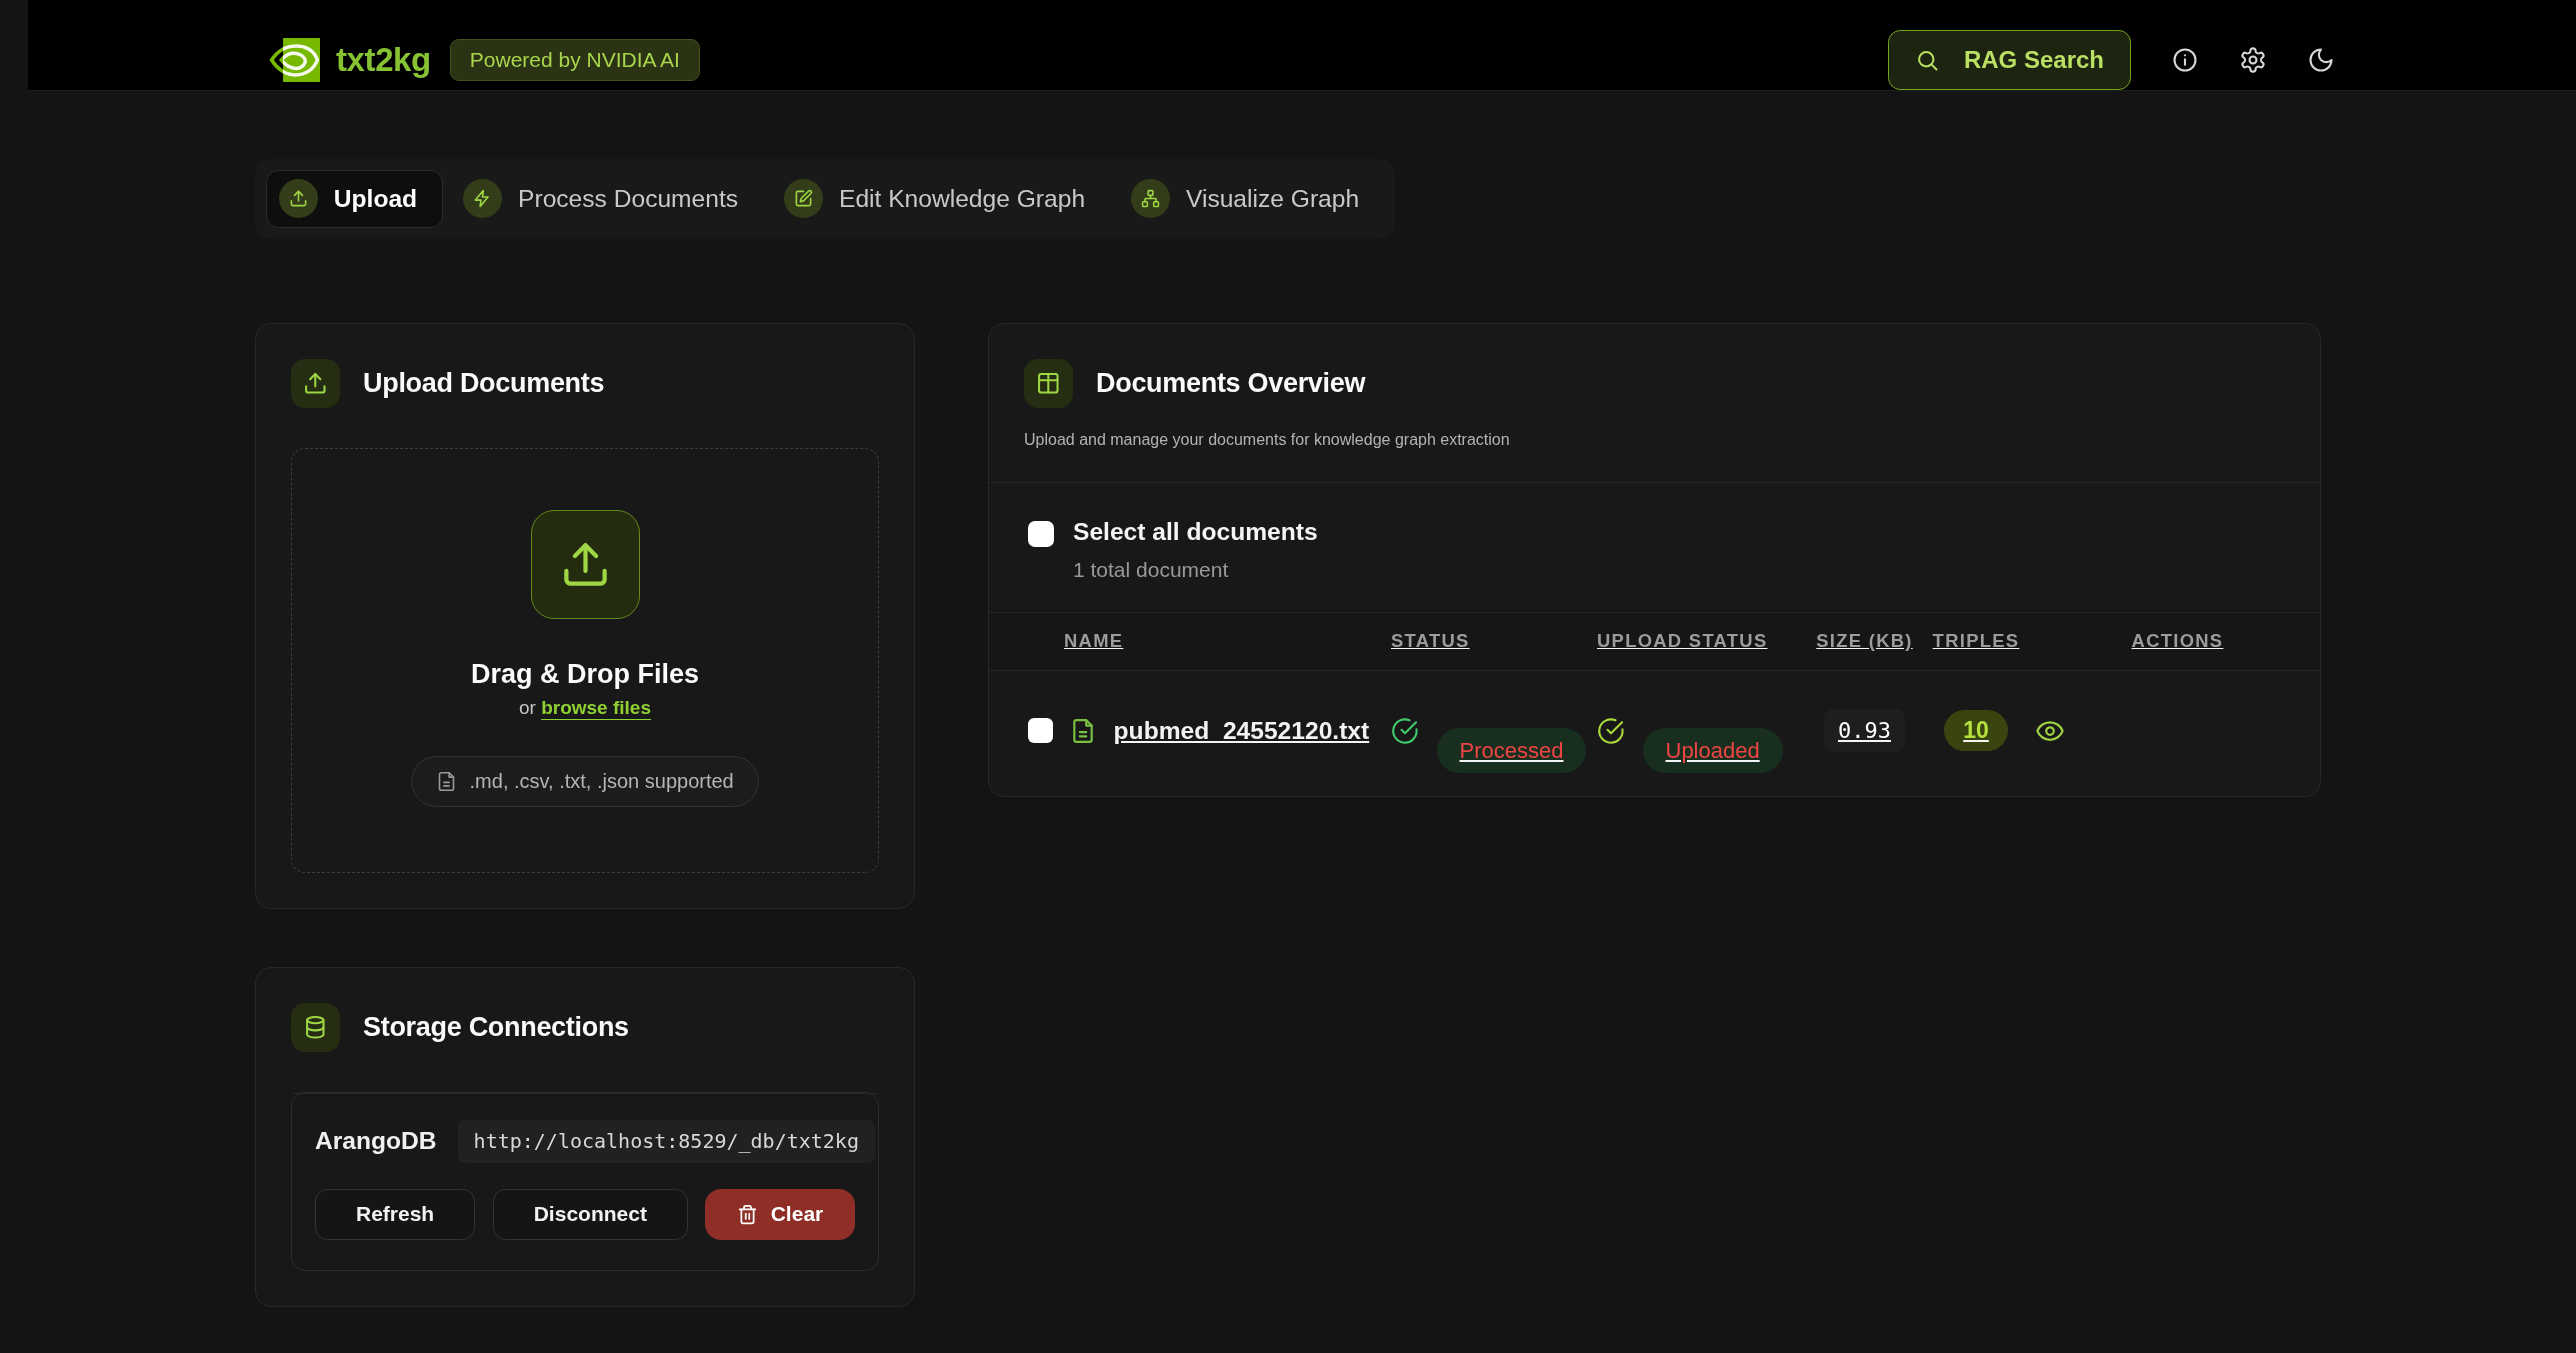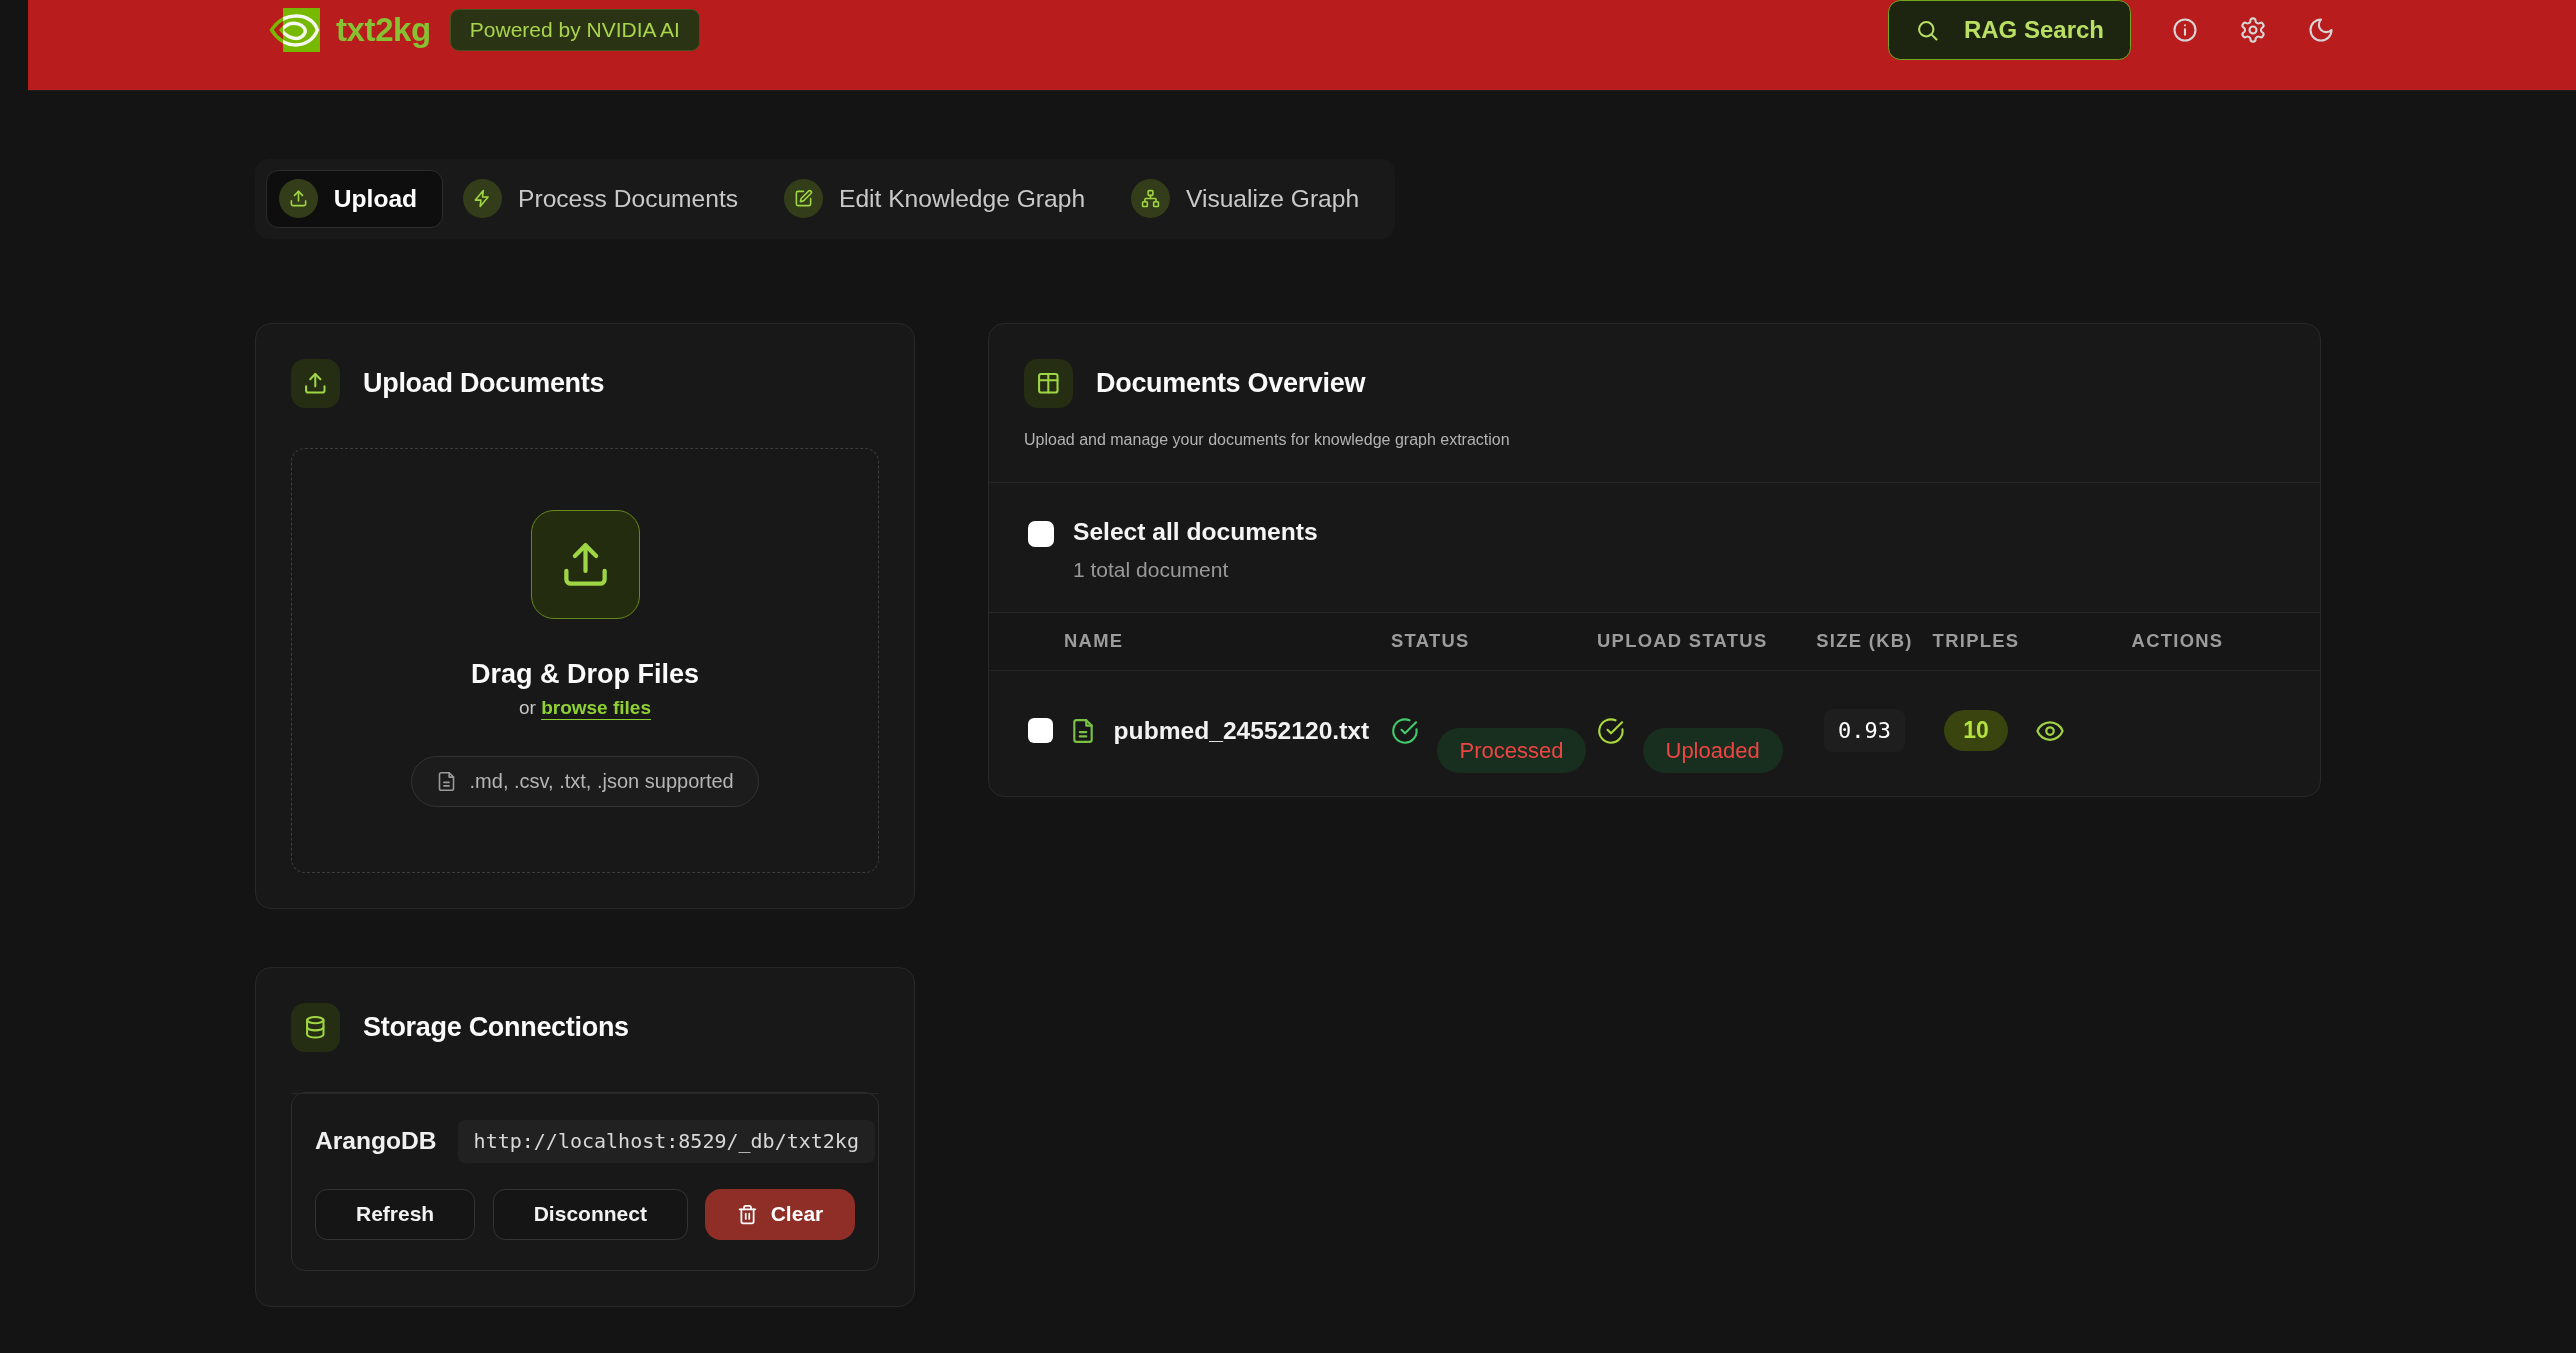--- a/index.html
+++ b/index.html
@@ -6,21 +6,21 @@
   html,body { background:#141414; }
   body {
     width:2576px; height:1354px; overflow:hidden;
     font-family:"Liberation Sans","DejaVu Sans",sans-serif;
     color:#f5f5f5; -webkit-font-smoothing:antialiased;
   }
   .app { width:2576px; height:1354px; overflow:hidden; background:#141414; }
   .container { width:2066px; margin:0 auto; }
 
   
-  .header { height:91px; background:#b91c1c; border-bottom:0.9px solid #1f1f1f; display:flex; align-items:flex-start;margin-left:28px; }
+  .header { height:91px; background:#000000; border-bottom:0.9px solid #1f1f1f; display:flex; align-items:flex-end;margin-left:28px; }
   .header .container { display:flex; align-items:center; justify-content:space-between; }
   .h-left { display:flex; align-items:center; }
   .app-title { font-size:33px; font-weight:bold; color:#86c232; margin-left:16px; letter-spacing:-0.4px; }
   .badge { margin-left:19px; background:#2a3313; border:0.9px solid #46521d; color:#a9d54c;
            font-size:21px; padding:8px 19px; border-radius:8.8px; }
   .h-right { display:flex; align-items:center; gap:40px; }
   .rag-btn { display:flex; align-items:center; gap:24px; height:60px; padding:0 26px;
              background:#1d2410; border:1.8px solid #76a51e; border-radius:12.3px;
              color:#b9df63; font-size:24px; font-weight:bold; cursor:pointer;
              font-family:inherit; }
@@ -62,21 +62,21 @@
   .docs-card { padding:0; }
   .docs-top { padding:35px 35px 0 35px; }
   .docs-sub { margin-top:23px; font-size:16px; color:#b3b3b3; padding-bottom:33px; }
   .divider { border-top:0.9px solid #262626; }
   .select-block { display:flex; align-items:flex-start; gap:19px; padding:35px 35px 0 39px; }
   .checkbox { width:26px; height:26px; border-radius:7px; background:#ffffff; flex:none; cursor:pointer; margin-top:3.5px; }
   .sa-title { font-size:24.6px; font-weight:bold; color:#f5f5f5; }
   .sa-sub { margin-top:12px; font-size:21px; color:#999999; }
 
   .table { margin-top:30px; }
-  .thead, .trow { display:grid; grid-template-columns:402px 206px 215px 105px 118px 1fr; align-items:center; }
+  .thead, .trow { display:grid; grid-template-columns:402px 206px 215px 105px 118px 1fr; align-items:center;text-decoration:underline; }
   .thead { background:#161616; border-top:0.9px solid #262626; border-bottom:0.9px solid #262626; }
   .th { font-size:18.4px; font-weight:bold; letter-spacing:1.3px; color:#9c9c9c; padding:17.5px 0; }
   .th.first { padding-left:75px; }
   .th.center { text-align:center; }
   .trow { padding:17.5px 0 23px 0; }
   .cell { display:flex; align-items:center; }
   .cell.name { gap:17.5px; padding-left:39px; }
   .row-check { width:24.6px; height:24.6px; border-radius:6.1px; background:#ffffff; flex:none; cursor:pointer; }
   .file-ic { color:#7ac143; display:flex; }
   .doc-name { font-size:24.6px; font-weight:bold; color:#f2f2f2; }

